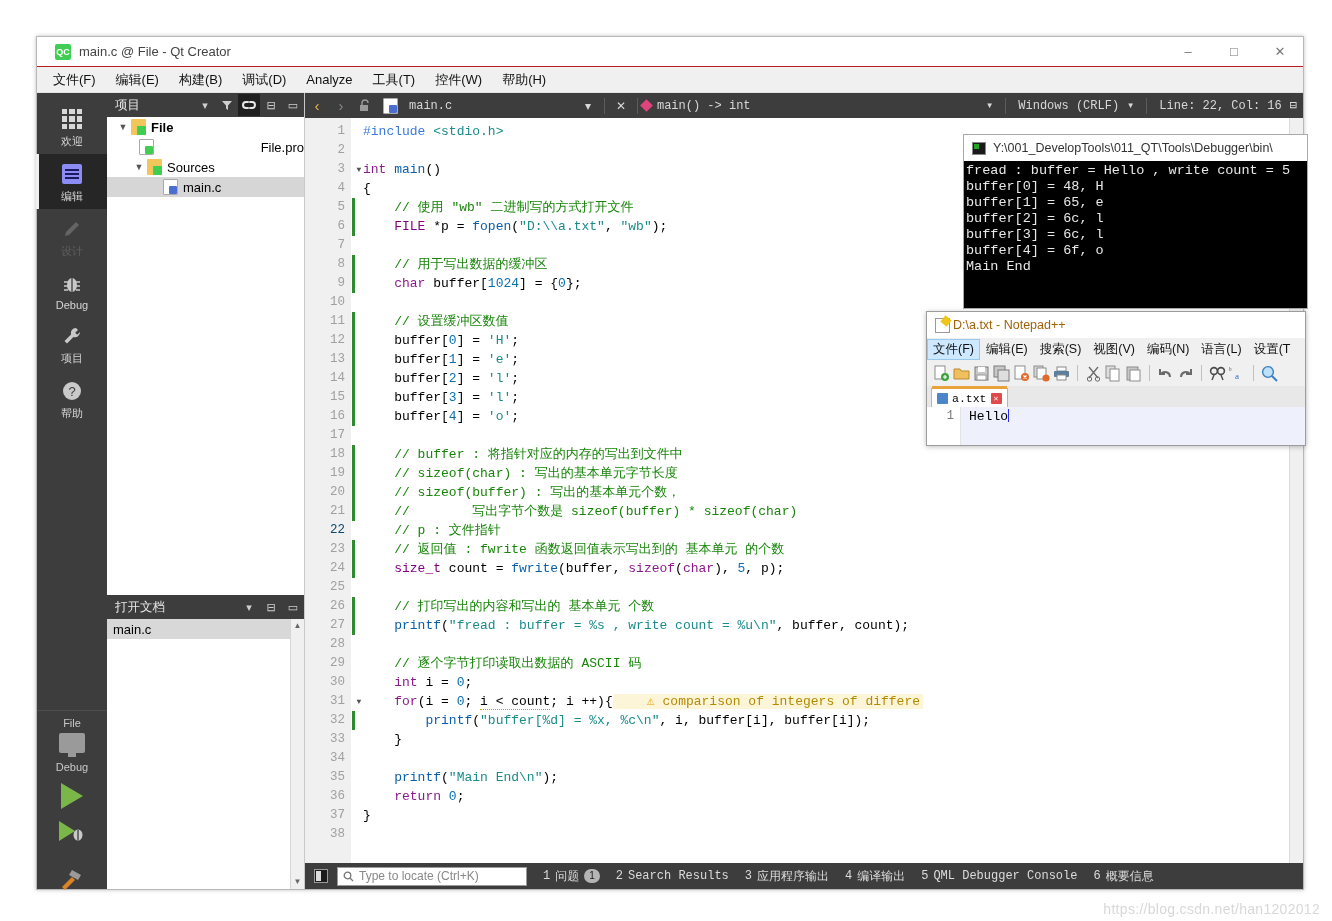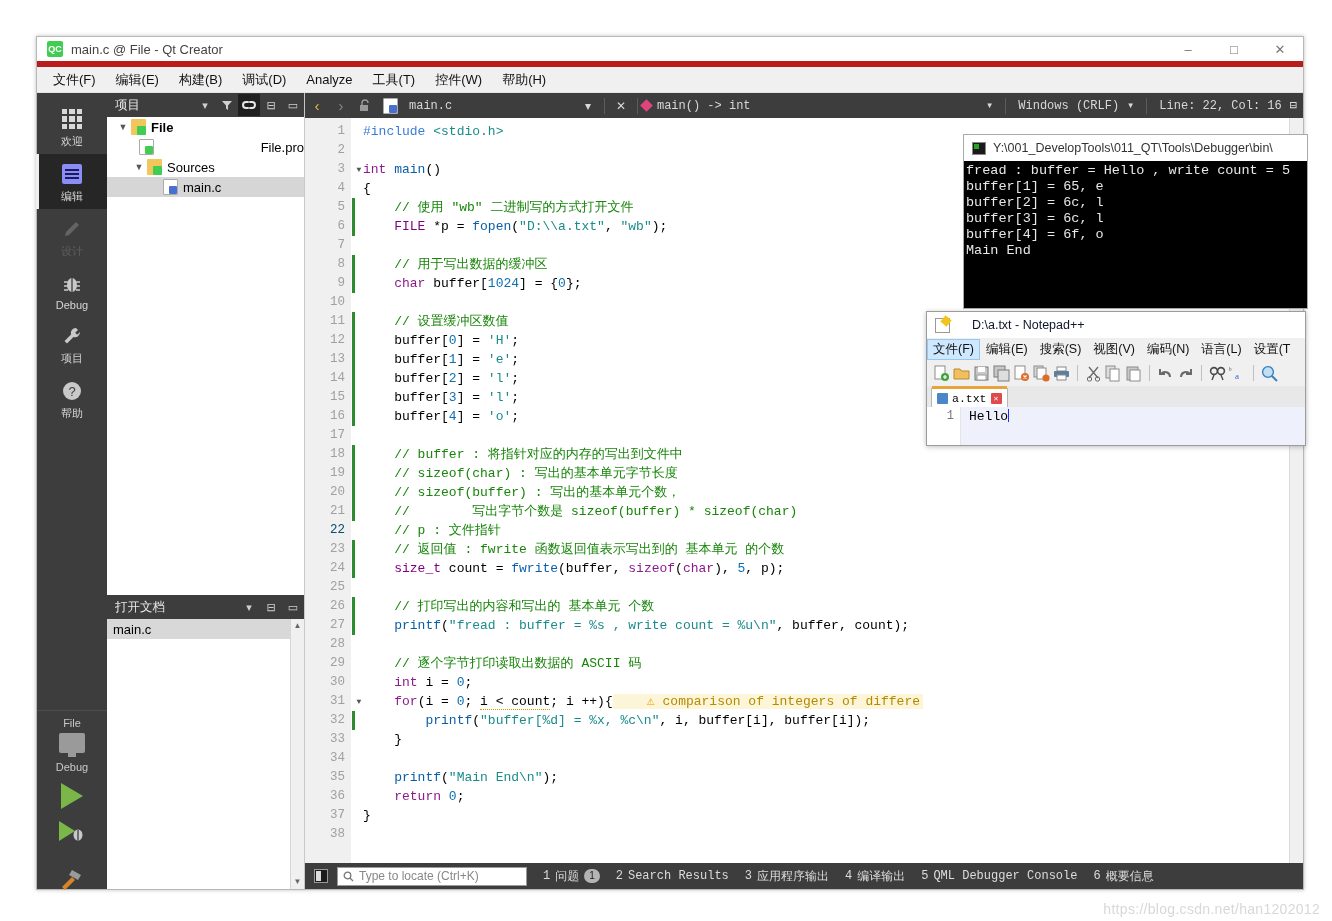--- a/index.html
+++ b/index.html
@@ -17,21 +17,22 @@
     position: absolute; left: 36px; top: 36px;
     width: 1268px; height: 854px;
     background: #f0f0f0;
     border: 1px solid #b8b8b8;
     box-shadow: 0 0 4px rgba(0,0,0,.25);
     display: flex; flex-direction: column;
   }
   .titlebar {
     height: 30px; background: #ffffff;
     display: flex; align-items: center; flex: none;
-    border-bottom: 6px solid #b91c1c;
+    border-bottom: 1px solid #b91c1c;
+    padding-left: 8px;
   }
   .tb-icon {
     width: 16px; height: 16px; margin-left: 10px; margin-right: 8px;
     background: #41cd52; border-radius: 2px;
     color: #fff; font-size: 9px; font-weight: bold;
     display: flex; align-items: center; justify-content: center;
     font-family: "Liberation Sans", sans-serif;
   }
   .tb-title { font-size: 13px; color: #444; }
   .tb-spacer { flex: 1; }
@@ -179,22 +180,22 @@
   .console-body { padding:2px 0 0 2px; color:#e8e8e8;
                   font-family:"Liberation Mono", monospace; font-size:13.5px; line-height:16px; }
   .console-body div { white-space:pre; }
 
   
   .npp-win {
     position:absolute; left:926px; top:311px; width:380px; height:135px;
     background:#f0f0f0; border:1px solid #9c9c9c; overflow:hidden;
     box-shadow: 0 1px 5px rgba(0,0,0,.25);
   }
-  .npp-title { height:26px; background:#fff; display:flex; align-items:center; gap:22px;
-               padding-left:8px; font-size:12.5px; color:#0f172a; }
+  .npp-title { height:26px; background:#fff; display:flex; align-items:center; gap:3px;
+               padding-left:8px; font-size:12.5px; color:#a16207; }
   .npp-ico { width:15px;height:15px;background:#fff;border:1px solid #999; position:relative; }
   .npp-ico:after{content:"";position:absolute;right:-1px;top:-2px;width:8px;height:8px;
       background:#f0c419;transform:rotate(40deg);}
   .npp-menu { height:22px; display:flex; align-items:center; font-size:12.5px; color:#111; }
   .npp-menu .mi { padding:2px 6px; }
   .npp-menu .mi.hl { background:#cde8ff; border:1px solid #99c8ef; padding:1px 5px; }
   .npp-toolbar { height:26px; display:flex; align-items:center; gap:3px; padding-left:6px;
                  background:#f0f0f0; }
   .tbi { width:17px; height:17px; position:relative; }
   .tbsep { width:1px;height:16px;background:#c0c0c0;margin:0 4px; }
@@ -570,20 +571,21 @@
     </div>
   </div>
 
   <div class="console-win">
     <div class="console-title">
       <span class="cmd-ico"></span>
       <span>Y:\001_DevelopTools\011_QT\Tools\Debugger\bin\</span>
     </div>
     <div class="console-body" id="console-body">
         <div>fread : buffer = Hello , write count = 5</div>
+        <div>buffer[0] = 48, H</div>
         <div>buffer[1] = 65, e</div>
         <div>buffer[2] = 6c, l</div>
         <div>buffer[3] = 6c, l</div>
         <div>buffer[4] = 6f, o</div>
         <div>Main End</div>
       </div>
   </div>
 
   <div class="npp-win">
     <div class="npp-title">

